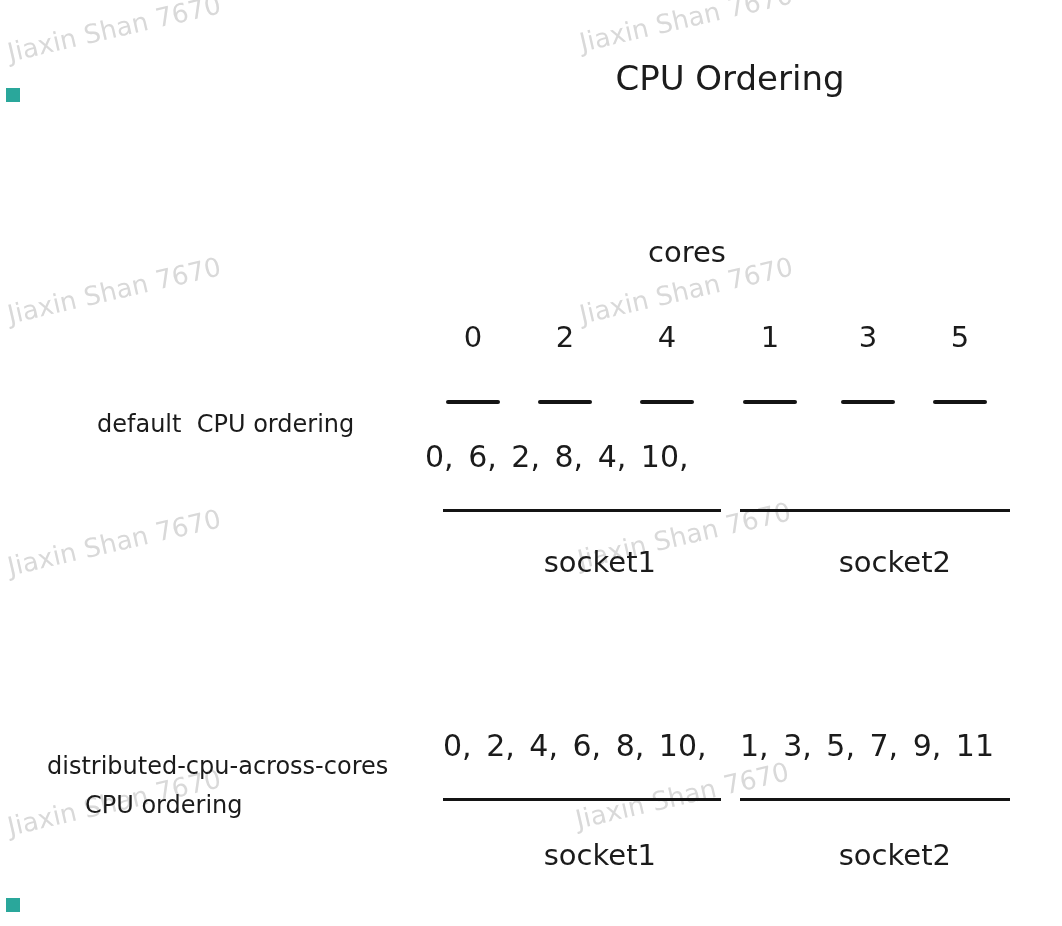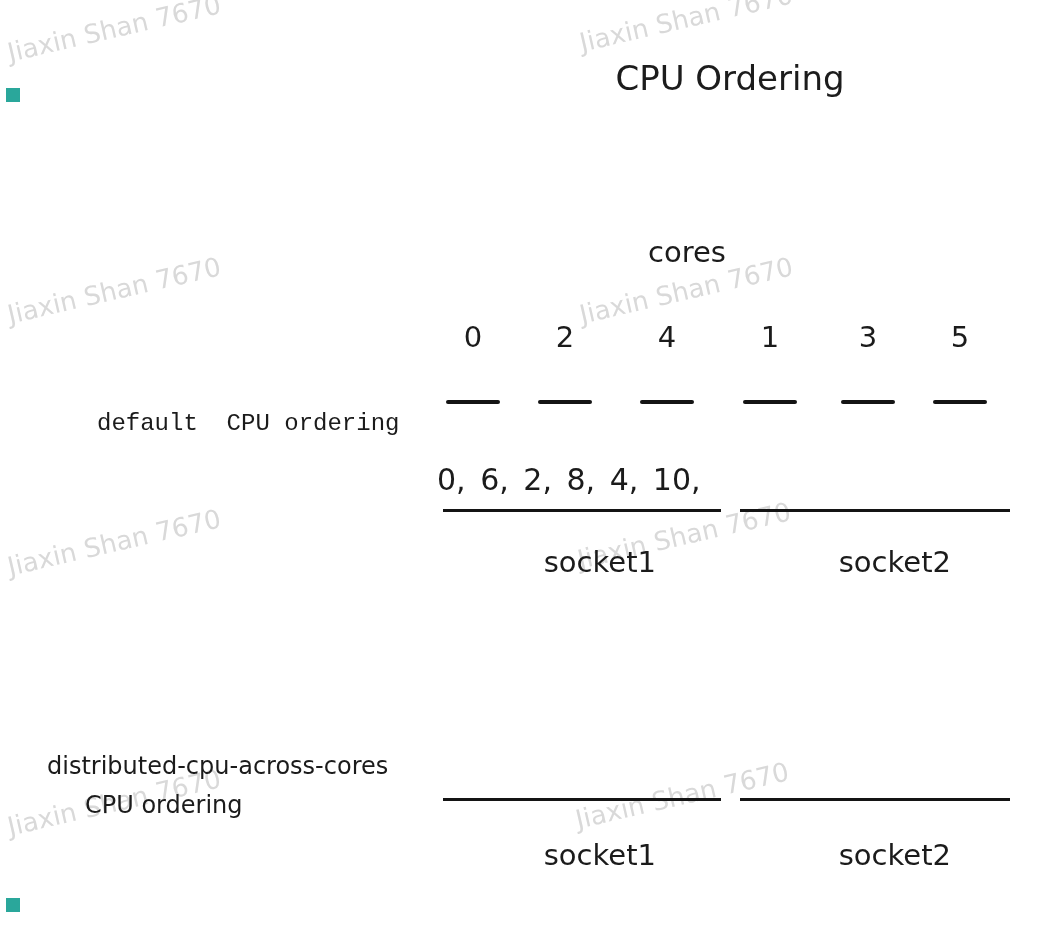--- a/index.html
+++ b/index.html
@@ -111,33 +111,35 @@
   <div class="abs core-num" style="left:838px; top:320px;">3</div>
   <div class="abs core-num" style="left:930px; top:320px;">5</div>
 
   <div class="abs dash" style="left:446px; top:400px; width:54px;"></div>
   <div class="abs dash" style="left:538px; top:400px; width:54px;"></div>
   <div class="abs dash" style="left:640px; top:400px; width:54px;"></div>
   <div class="abs dash" style="left:743px; top:400px; width:54px;"></div>
   <div class="abs dash" style="left:841px; top:400px; width:54px;"></div>
   <div class="abs dash" style="left:933px; top:400px; width:54px;"></div>
 
-  <div class="abs row-label" style="left:97px; top:410px;font-family:Liberation Mono, monospace;">default  CPU ordering</div>
+  <div class="abs row-label" style="left:97px; top:410px;">default  CPU ordering</div>
 
-  <div class="abs cpu-list" style="left:437px; top:439px;margin-top:23px;">0, 6, 2, 8, 4, 10,</div>
+  <div class="abs cpu-list" style="left:425px; top:439px;">0, 6, 2, 8, 4, 10,</div>
 
   <div class="abs socket-line" style="left:443px; top:509px; width:278px;"></div>
   <div class="abs socket-line" style="left:740px; top:509px; width:270px;"></div>
 
   <div class="abs socket-label" style="left:506px; top:545px;">socket1</div>
   <div class="abs socket-label" style="left:801px; top:545px;">socket2</div>
 
   <div class="abs row-label" style="left:47px; top:752px;">distributed-cpu-across-cores</div>
   <div class="abs row-label" style="left:85px; top:791px;">CPU ordering</div>
 
+  <div class="abs cpu-list" style="left:443px; top:728px;">0, 2, 4, 6, 8, 10,</div>
+  <div class="abs cpu-list" style="left:740px; top:728px;">1, 3, 5, 7, 9, 11</div>
 
   <div class="abs socket-line" style="left:443px; top:798px; width:278px;"></div>
   <div class="abs socket-line" style="left:740px; top:798px; width:270px;"></div>
 
   <div class="abs socket-label" style="left:506px; top:838px;">socket1</div>
   <div class="abs socket-label" style="left:801px; top:838px;">socket2</div>
 
 </div>
 
 </body></html>

